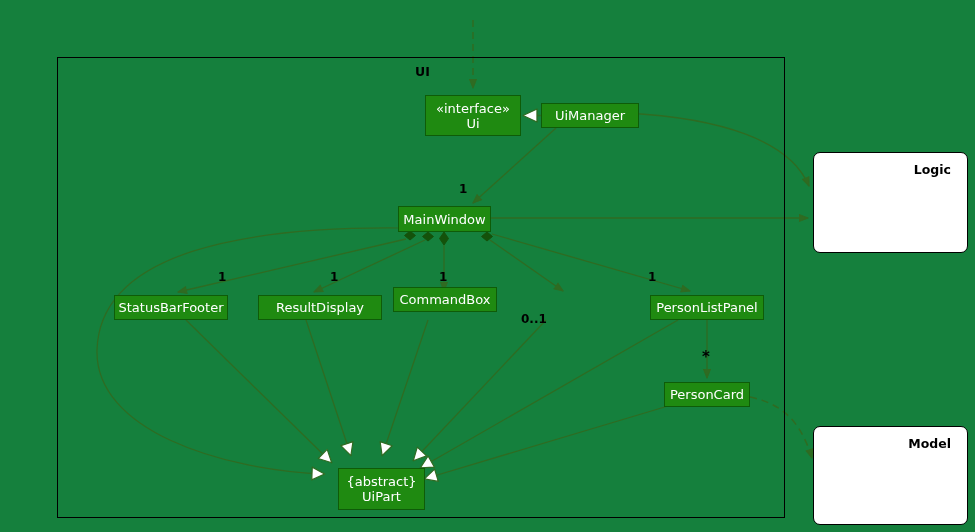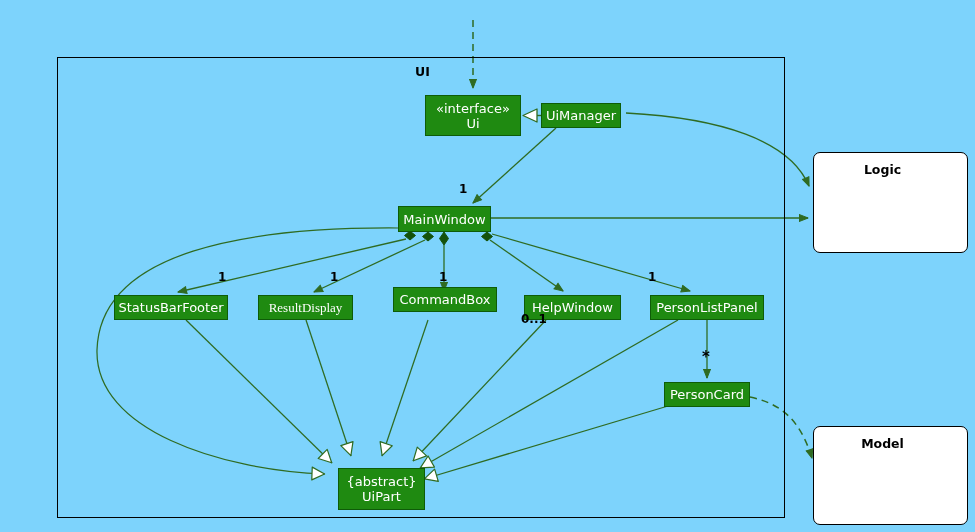--- a/index.html
+++ b/index.html
@@ -7,21 +7,21 @@
     padding: 0;
     background: #ffffff;
   }
   body {
     font-family: "DejaVu Sans", sans-serif;
   }
   #canvas {
     position: relative;
     width: 975px;
     height: 532px;
-    background: #7dd3fc;
+    background: #15803d;
     overflow: hidden;
   }
   #edges {
     position: absolute;
     left: 0;
     top: 0;
     width: 975px;
     height: 532px;
   }
   .pkg {
@@ -43,21 +43,21 @@
     border: 1.5px solid #000000;
     border-radius: 7px;
     background: #ffffff;
     box-sizing: border-box;
   }
   .extbox .ttl {
     position: absolute;
     top: 9px;
     left: 0;
     right: 16px;
-    text-align: center;
+    text-align: right;
     font-size: 12.5px;
     font-weight: bold;
     color: #000000;
   }
   .cls {
     position: absolute;
     background: #1F8A11;
     border: 1px solid #0E5C08;
     box-sizing: border-box;
     color: #ffffff;
@@ -200,43 +200,40 @@
   </div>
   <div class="extbox" style="left:813px; top:426px; width:155px; height:99px;">
     <div class="ttl">Model</div>
   </div>
 
   <div class="cls" style="left:425px; top:95px; width:96px; height:41px;">
     <span class="l1">«interface»</span>
     <span class="l2">Ui</span>
   </div>
 
-  <div class="cls" style="left:541px; top:103px; width:80px; height:25px;">
+  <div class="cls" style="left:541px; top:103px; width:98px; height:25px;">
     <span class="l1">UiManager</span>
   </div>
 
   <div class="cls" style="left:398px; top:206px; width:93px; height:26px;">
     <span class="l1">MainWindow</span>
   </div>
 
   <div class="cls" style="left:114px; top:295px; width:114px; height:25px;">
     <span class="l1">StatusBarFooter</span>
   </div>
 
-  <div class="cls" style="left:258px; top:295px; width:95px; height:25px;font-family:Liberation Serif, serif;">
+  <div class="cls" style="left:258px; top:295px; width:124px; height:25px;">
     <span class="l1">ResultDisplay</span>
   </div>
 
   <div class="cls" style="left:393px; top:287px; width:104px; height:25px;">
     <span class="l1">CommandBox</span>
   </div>
 
-  <div class="cls" style="left:524px; top:295px; width:97px; height:25px;">
-    <span class="l1">HelpWindow</span>
-  </div>
 
   <div class="cls" style="left:650px; top:295px; width:114px; height:25px;">
     <span class="l1">PersonListPanel</span>
   </div>
 
   <div class="cls" style="left:664px; top:382px; width:86px; height:25px;">
     <span class="l1">PersonCard</span>
   </div>
 
   <div class="cls" style="left:338px; top:468px; width:87px; height:42px;">

